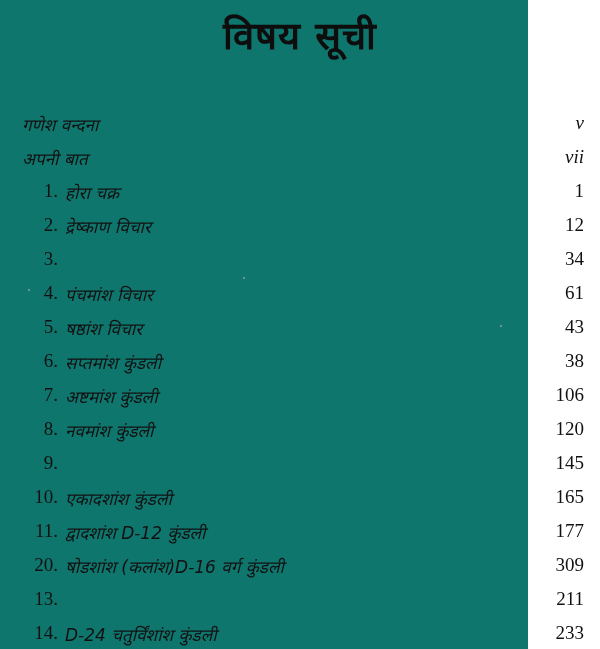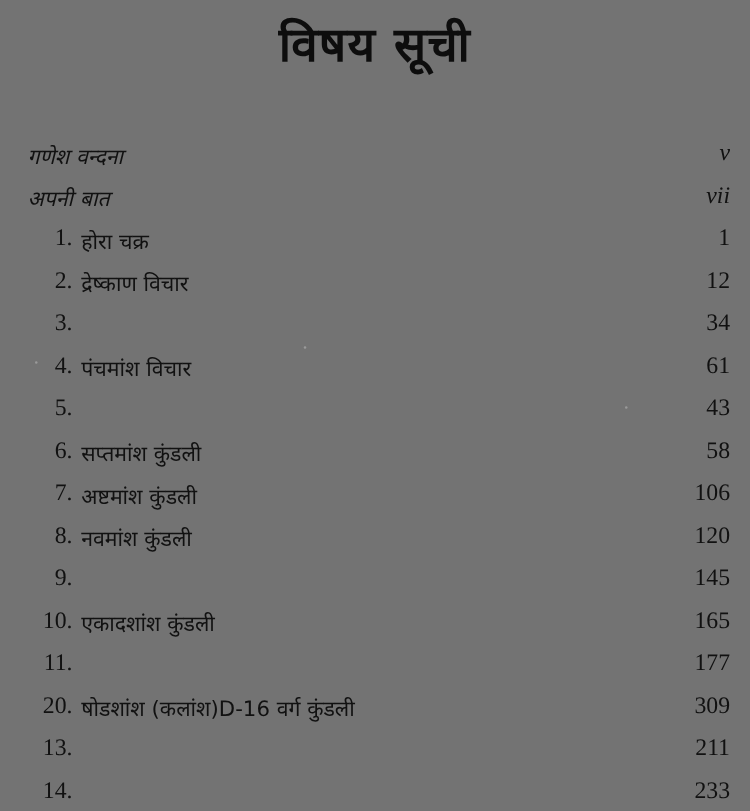--- a/index.html
+++ b/index.html
@@ -11,23 +11,24 @@
       width: 600px;
       height: 649px;
       position: relative;
       overflow: hidden;
       font-family: "DejaVu Sans", sans-serif;
       color: #111111;
     }
     .page {
       position: absolute;
       left: 0; top: 0;
-      width: 600px;
+      width: 484px;
       height: 649px;
-      background: #737373;
+      background: #0f766e;
+      padding-left: 44px;
     }
     .title {
       position: absolute;
       left: 0;
       top: 8px;
       width: 600px;
       text-align: center;
       font-size: 38px;
       font-weight: bold;
       letter-spacing: 1px;
@@ -54,20 +55,21 @@
       font-family: "Liberation Serif", serif;
       font-size: 19px;
       top: 2px;
     }
     .row .label {
       position: absolute;
       left: 65px;
       font-size: 17px;
       top: 3px;
       white-space: nowrap;
+      font-style: italic;
     }
     .row .page-no {
       position: absolute;
       right: 16px;
       font-family: "Liberation Serif", serif;
       font-size: 19px;
       top: 2px;
       text-align: right;
     }
     .row.front .label {
@@ -117,26 +119,27 @@
       <span class="num">3.</span>
       <span class="page-no">34</span>
     </div>
     <div class="row" style="top:280px;">
       <span class="num">4.</span>
       <span class="label">पंचमांश विचार</span>
       <span class="page-no">61</span>
     </div>
     <div class="row" style="top:314px;">
       <span class="num">5.</span>
+      <span class="label">षष्ठांश विचार</span>
       <span class="page-no">43</span>
     </div>
     <div class="row" style="top:348px;">
       <span class="num">6.</span>
       <span class="label">सप्तमांश कुंडली</span>
-      <span class="page-no">58</span>
+      <span class="page-no">38</span>
     </div>
     <div class="row" style="top:382px;">
       <span class="num">7.</span>
       <span class="label">अष्टमांश कुंडली</span>
       <span class="page-no">106</span>
     </div>
     <div class="row" style="top:416px;">
       <span class="num">8.</span>
       <span class="label">नवमांश कुंडली</span>
       <span class="page-no">120</span>
@@ -145,33 +148,35 @@
       <span class="num">9.</span>
       <span class="page-no">145</span>
     </div>
     <div class="row" style="top:484px;">
       <span class="num">10.</span>
       <span class="label">एकादशांश कुंडली</span>
       <span class="page-no">165</span>
     </div>
     <div class="row" style="top:518px;">
       <span class="num">11.</span>
+      <span class="label">द्वादशांश D-12 कुंडली</span>
       <span class="page-no">177</span>
     </div>
     <div class="row" style="top:552px;">
       <span class="num">20.</span>
       <span class="label">षोडशांश (कलांश)D-16 वर्ग कुंडली</span>
       <span class="page-no">309</span>
     </div>
     <div class="row" style="top:586px;">
       <span class="num">13.</span>
       <span class="page-no">211</span>
     </div>
     <div class="row" style="top:620px;">
       <span class="num">14.</span>
+      <span class="label">D-24 चतुर्विंशांश कुंडली</span>
       <span class="page-no">233</span>
     </div>
   </div>
 
   <span class="speck" style="left:243px;top:277px;"></span>
   <span class="speck" style="left:500px;top:325px;"></span>
   <span class="speck" style="left:28px;top:289px;"></span>
 </div>
 
 </body></html>

